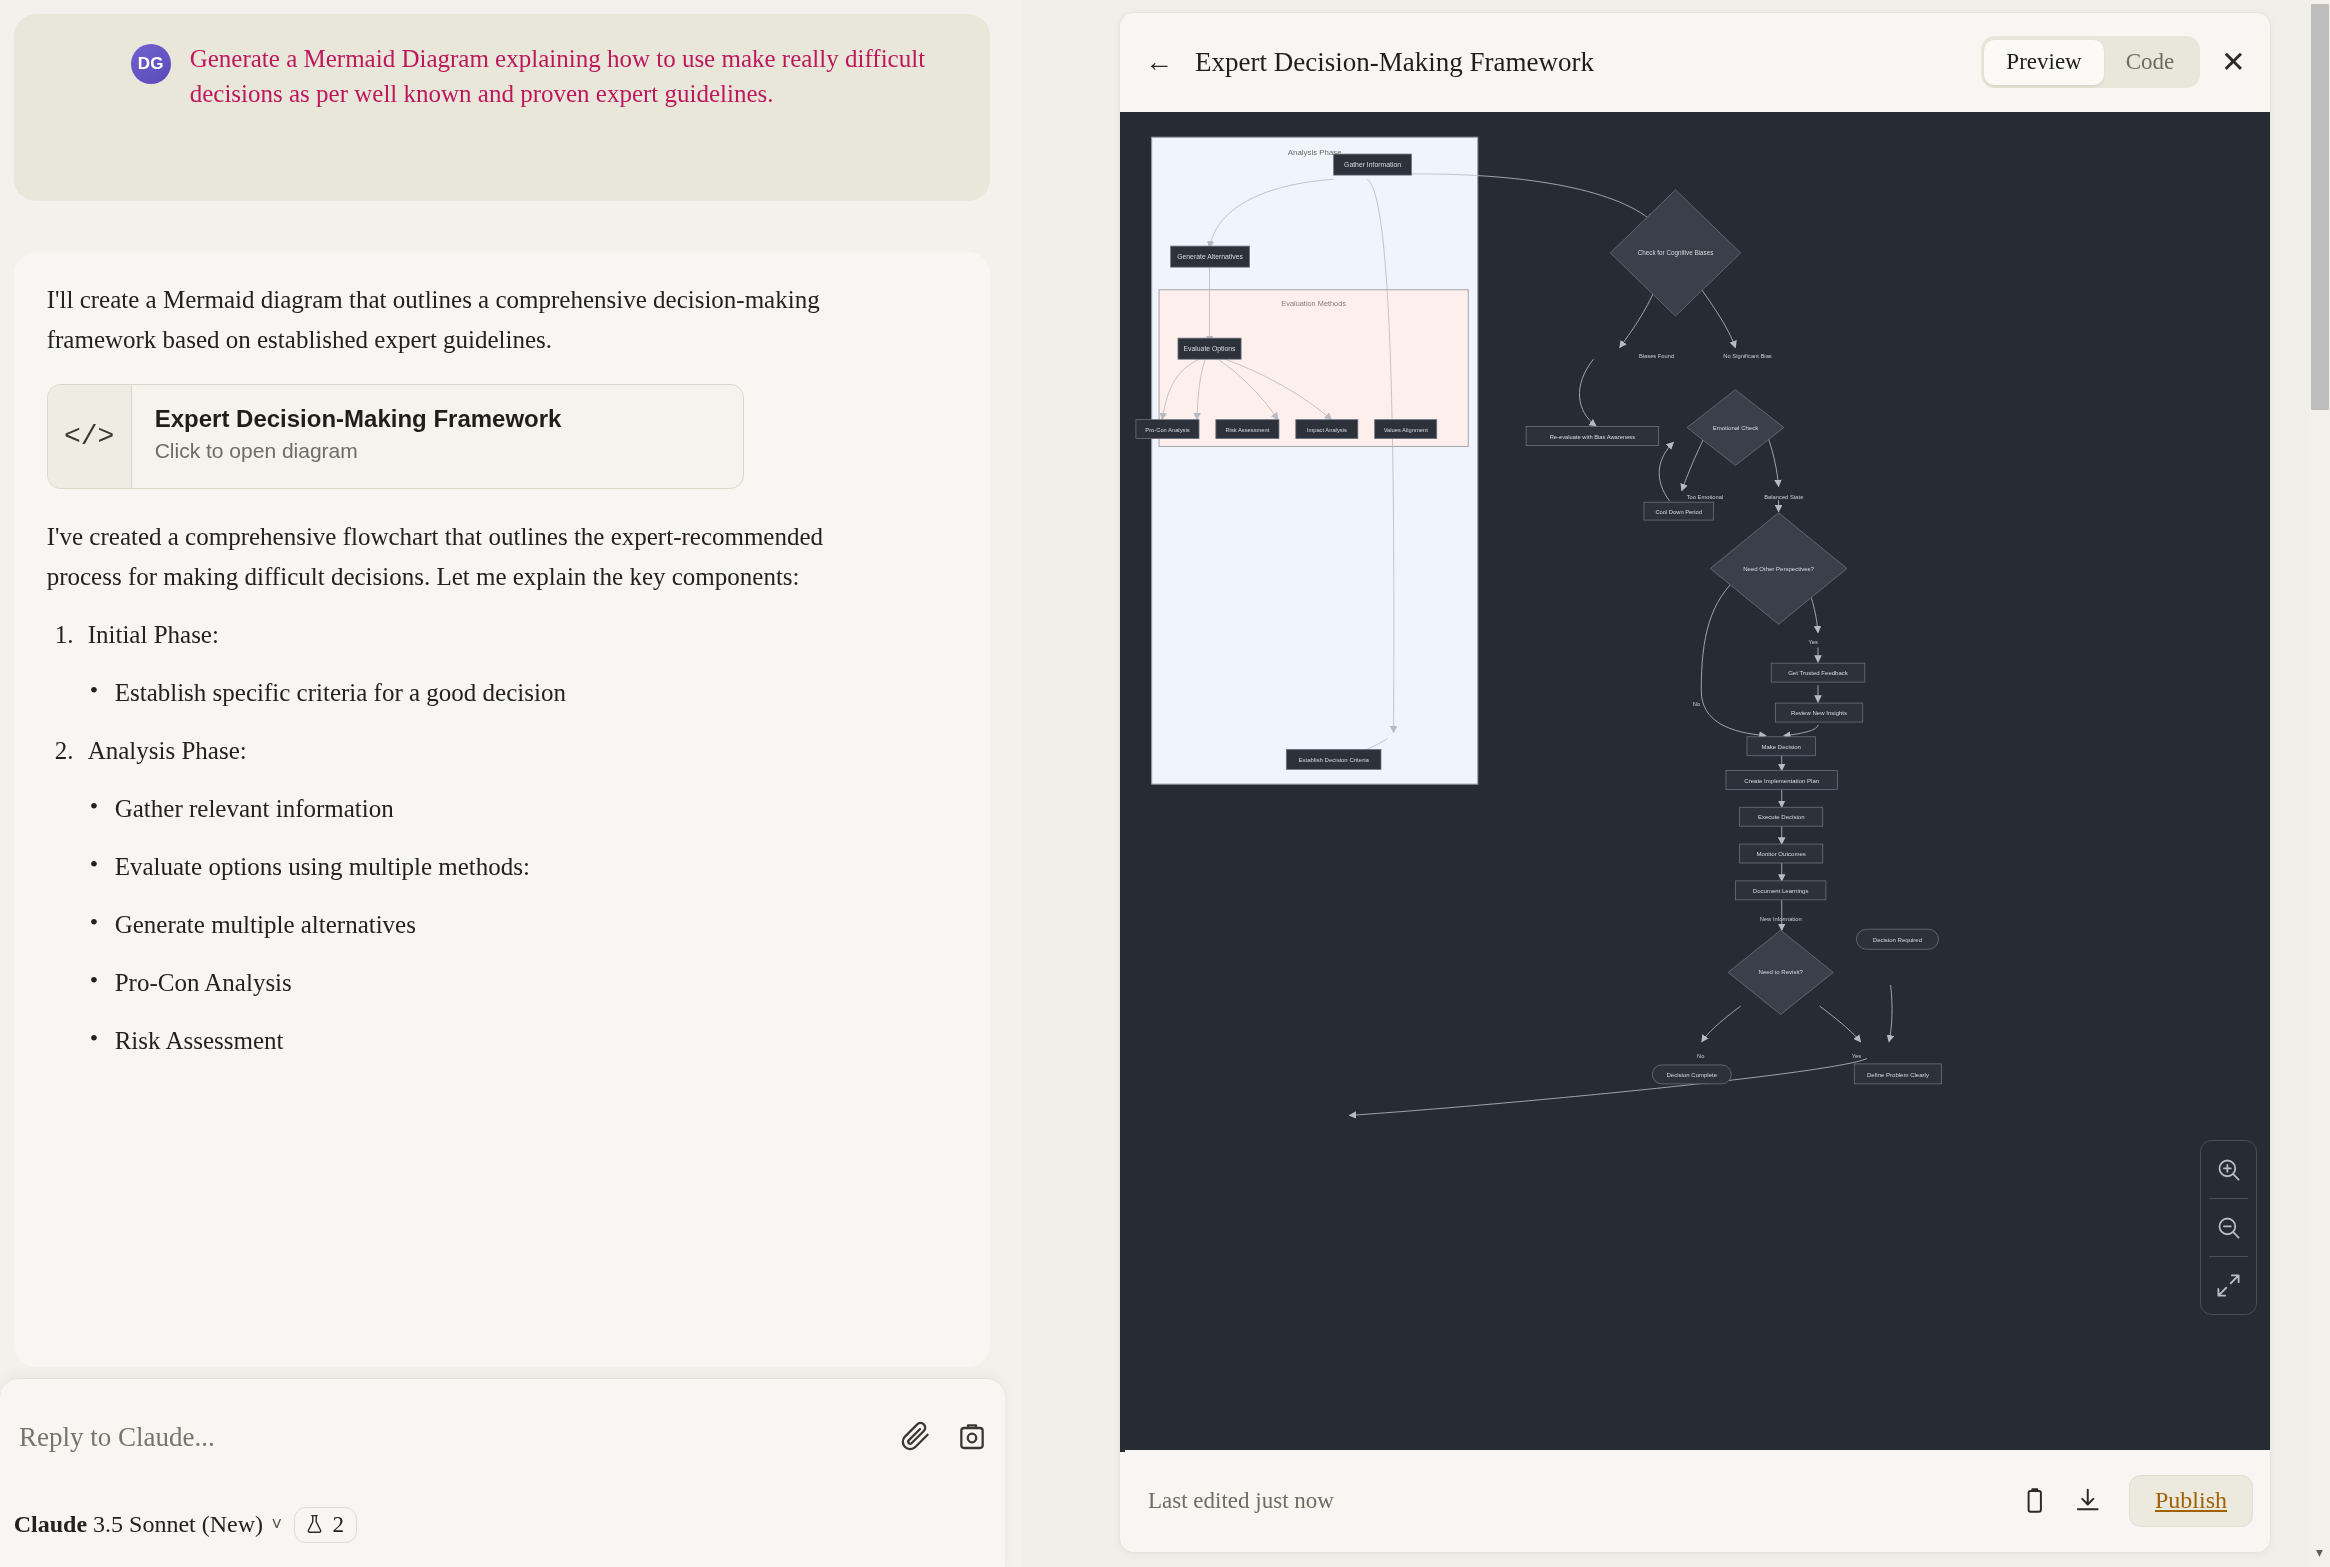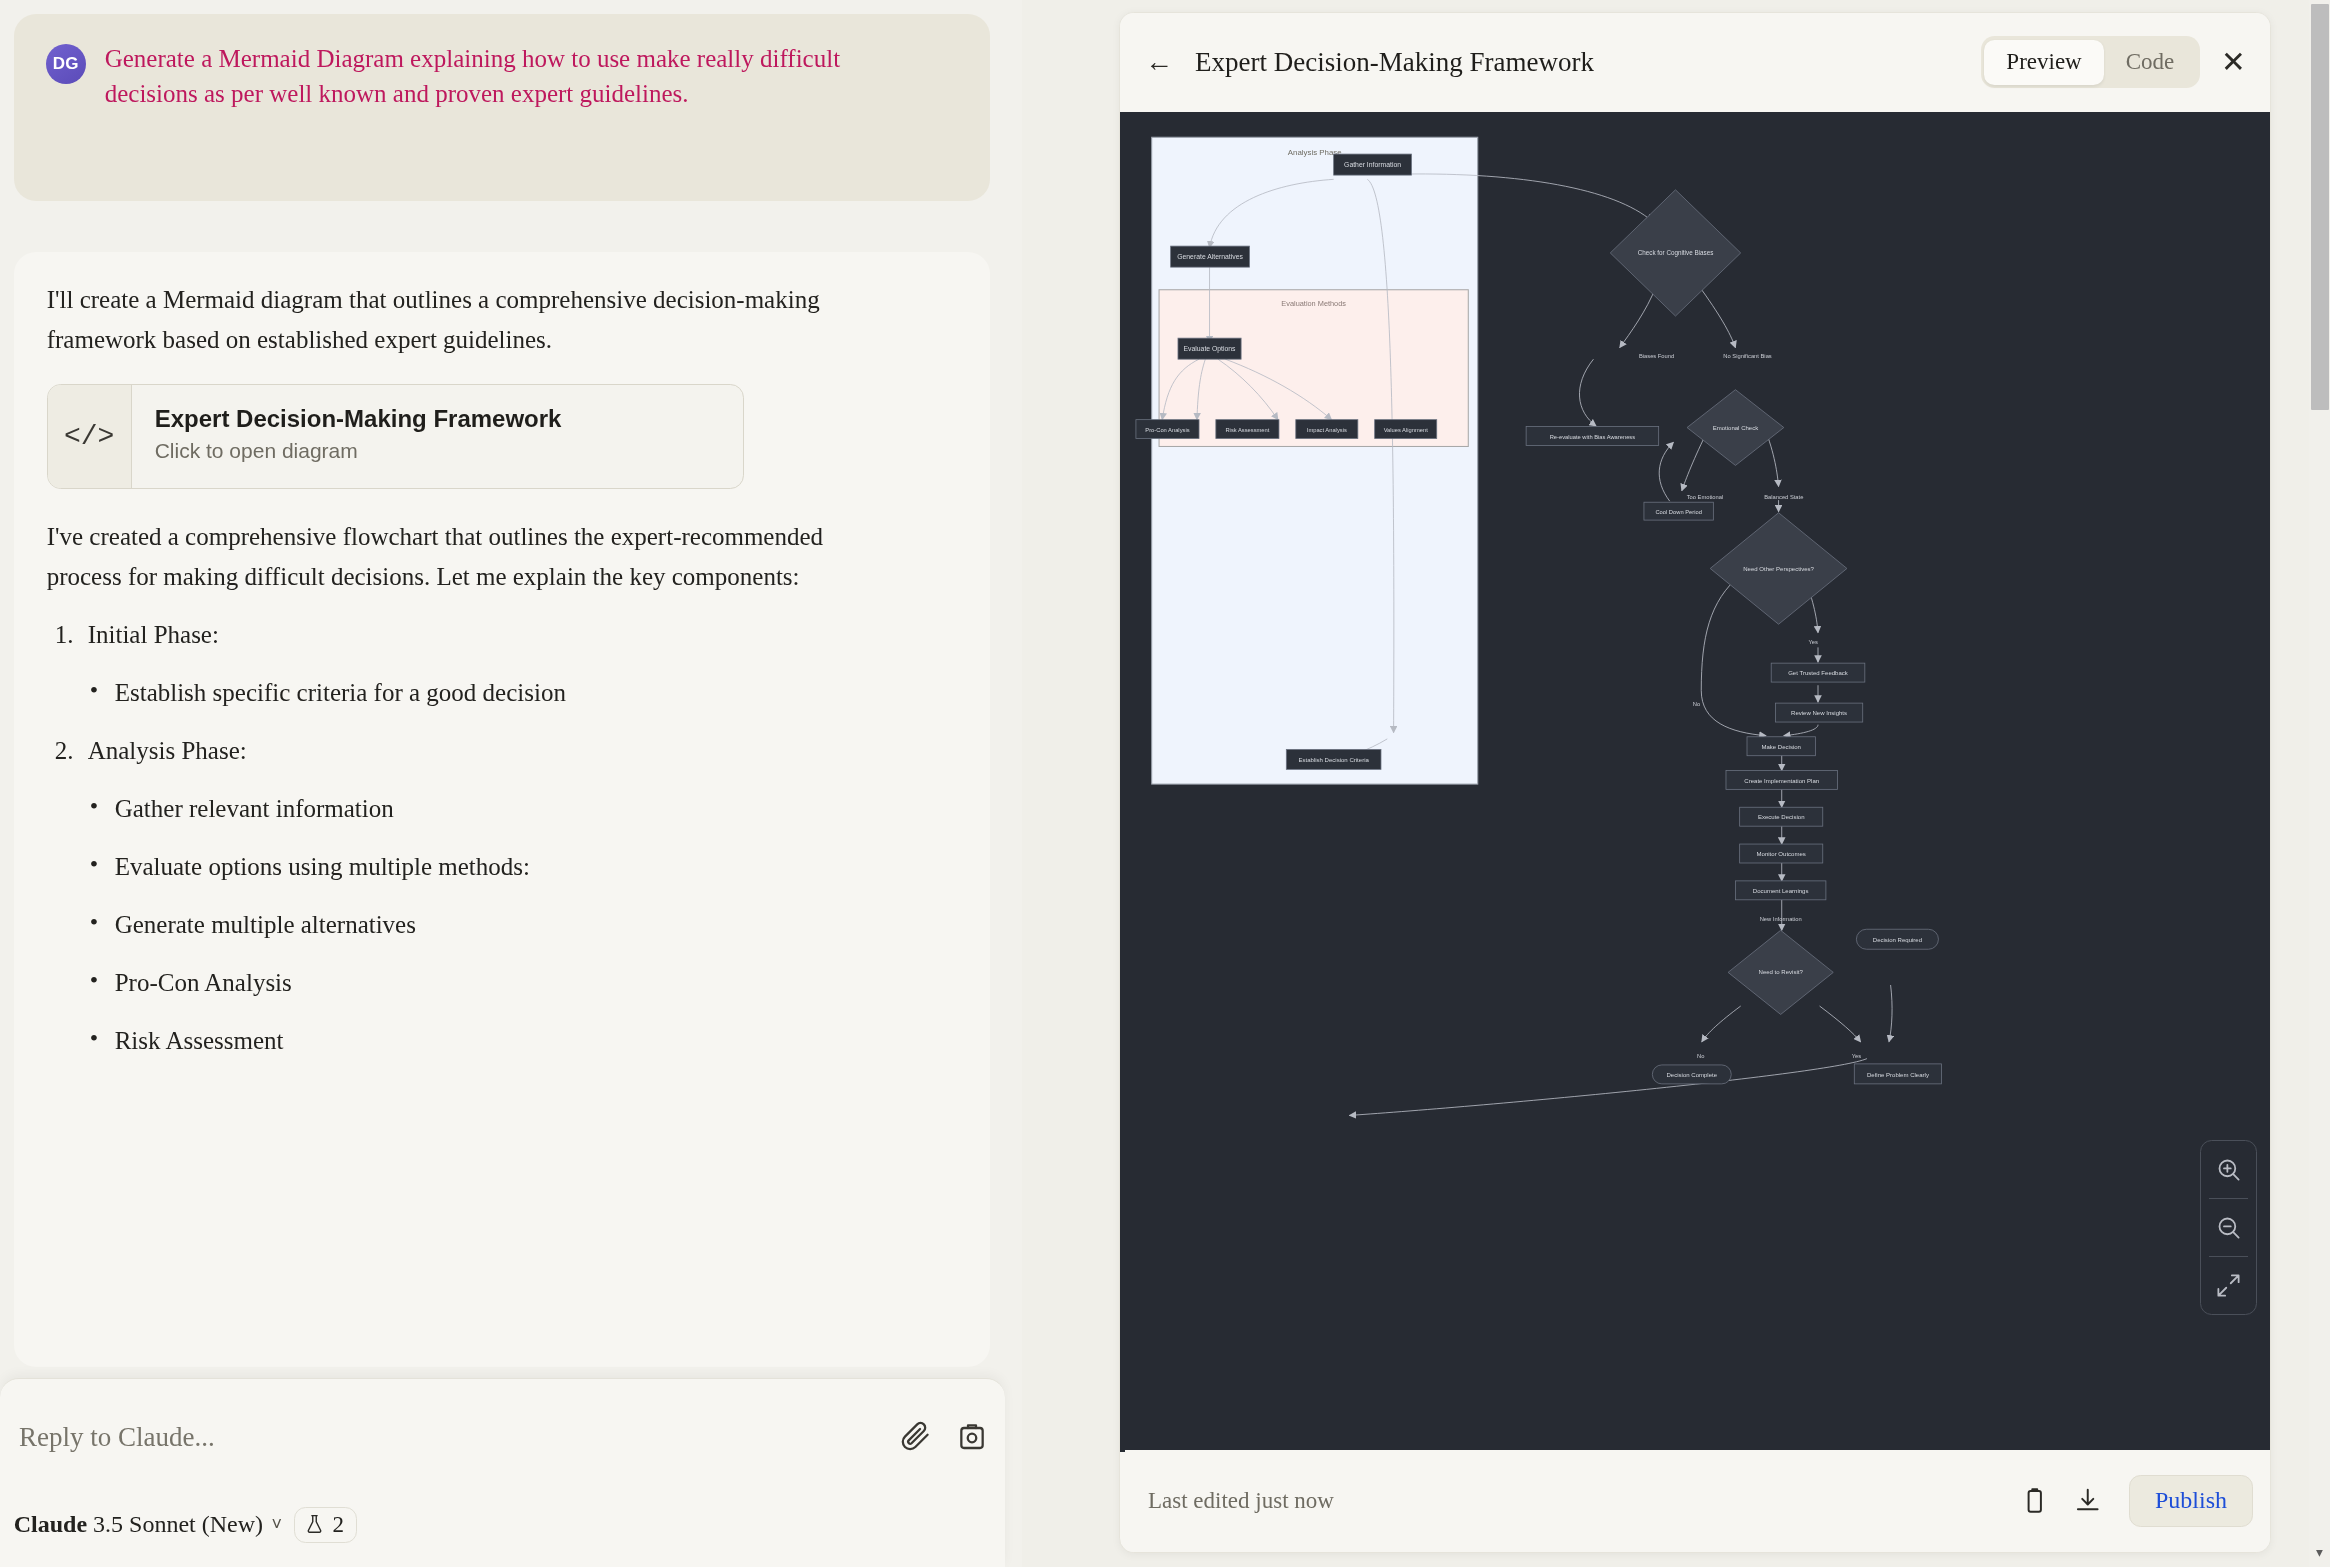--- a/index.html
+++ b/index.html
@@ -25,20 +25,21 @@
   }
 
   .user-bubble {
     position: absolute; left: 13.7px; top: 13.7px;
     width: 976px; min-height: 187px;
     background: #e9e6da;
     border-radius: 22px;
     padding: 27px 32px 32px 32px;
     display: flex; gap: 19px;
     align-items: flex-start;
+    justify-content: flex-end;
   }
   .avatar {
     flex: 0 0 auto;
     width: 40px; height: 40px; border-radius: 50%;
     background: #6a5acd;
     background: linear-gradient(145deg,#7161cf,#5b4bb8);
     color: #fff;
     font-size: 17px; font-weight: bold;
     display: flex; align-items: center; justify-content: center;
     letter-spacing: 0.3px;
@@ -238,21 +239,21 @@
     flex: 1 1 auto;
   }
   .footer-icon { width: 29.5px; height: 29.5px; color: #2b2a26; margin-left: 24px; }
   #publish-btn {
     margin-left: 26px;
     background: #eceadf;
     border: 1.1px solid #e0ddd1;
     border-radius: 11.6px;
     padding: 11.6px 25px;
     font-family: "Liberation Serif", serif;
-    font-size: 24px; color: #1d4ed8;
+    font-size: 24px; color: #a16207; text-decoration: underline;
   }
 
   
   #outer-scrollbar {
     position: absolute; right: 0; top: 0;
     width: 21px; height: 1567px;
     background: #f1f0eb;
   }
   #outer-thumb {
     position: absolute; left: 1.6px; top: 4.2px;

